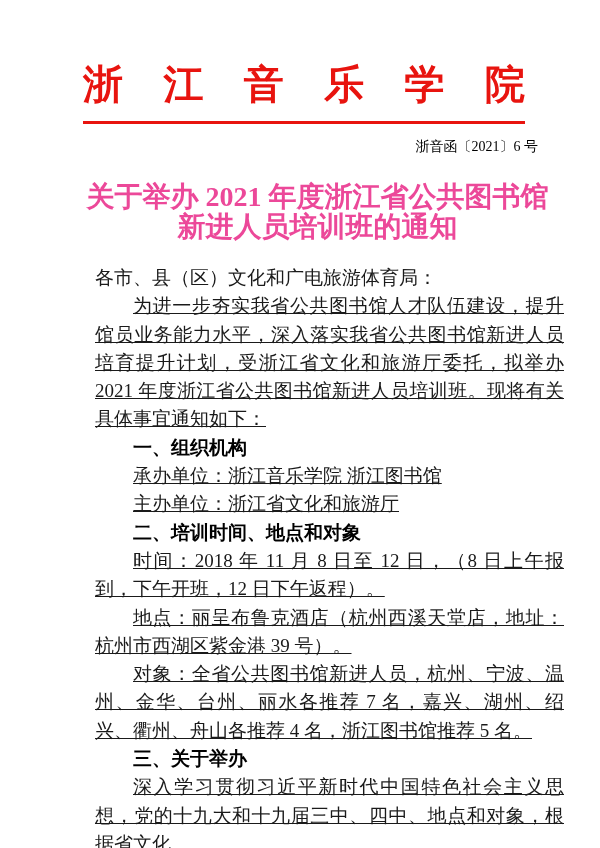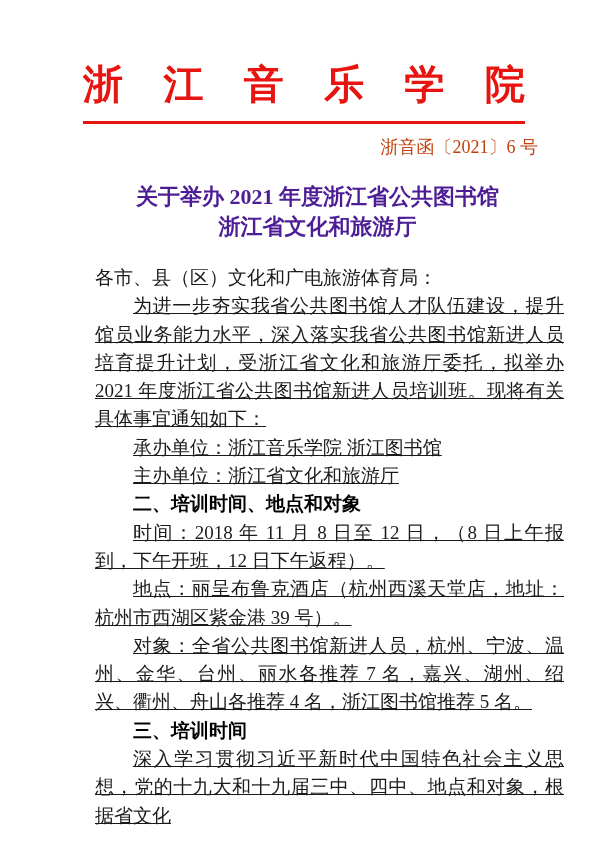--- a/index.html
+++ b/index.html
@@ -36,36 +36,36 @@
     left: 83px;
     top: 121px;
     width: 442px;
     height: 3px;
   }
   
   .doc-number {
     position: absolute;
     top: 137px;
     right: 62px;
-    font-size: 18px;
+    font-size: 14px;
     line-height: 20px;
-    color: #c2410c;
+    color: #000000;
   }
   
   .title {
     position: absolute;
     top: 182px;
     left: 83px;
     width: 469px;
     margin: 0;
     text-align: center;
-    font-size: 22px;
+    font-size: 28px;
     line-height: 30px;
     font-weight: bold;
-    color: #4c1d95;
+    color: #ec4899;
   }
   .title .title-line { display: block; }
   
   .body-text {
     position: absolute;
     top: 264px;
     left: 95px;
     width: 469px;
     font-size: 19px;
     line-height: 28.3px;
@@ -98,32 +98,33 @@
     <span>学</span>
     <span>院</span>
   </div>
 
   <div class="red-line" style="background: rgb(232, 20, 15);"></div>
 
   <div class="doc-number">浙音函〔2021〕6 号</div>
 
   <h1 class="title">
     <span class="title-line">关于举办 2021 年度浙江省公共图书馆</span>
-    <span class="title-line">浙江省文化和旅游厅</span>
+    <span class="title-line">新进人员培训班的通知</span>
   </h1>
 
   <div class="body-text">
     <p class="salutation">各市、县（区）文化和广电旅游体育局：</p>
     <p class="indent">为进一步夯实我省公共图书馆人才队伍建设，提升馆员业务能力水平，深入落实我省公共图书馆新进人员培育提升计划，受浙江省文化和旅游厅委托，拟举办 2021 年度浙江省公共图书馆新进人员培训班。现将有关具体事宜通知如下：</p>
 
+    <p class="heading">一、组织机构</p>
     <p class="indent">承办单位：浙江音乐学院 浙江图书馆</p>
     <p class="indent">主办单位：浙江省文化和旅游厅</p>
 
     <p class="heading">二、培训时间、地点和对象</p>
     <p class="indent">时间：2018 年 11 月 8 日至 12 日，（8 日上午报到，下午开班，12 日下午返程）。</p>
     <p class="indent">地点：丽呈布鲁克酒店（杭州西溪天堂店，地址：杭州市西湖区紫金港 39 号）。</p>
     <p class="indent">对象：全省公共图书馆新进人员，杭州、宁波、温州、金华、台州、丽水各推荐 7 名，嘉兴、湖州、绍兴、衢州、舟山各推荐 4 名，浙江图书馆推荐 5 名。</p>
 
-    <p class="heading">三、培训时间</p>
+    <p class="heading">三、关于举办</p>
     <p class="indent">深入学习贯彻习近平新时代中国特色社会主义思想，党的十九大和十九届三中、四中、地点和对象，根据省文化</p>
   </div>
 
 </div>
 
 </body></html>

